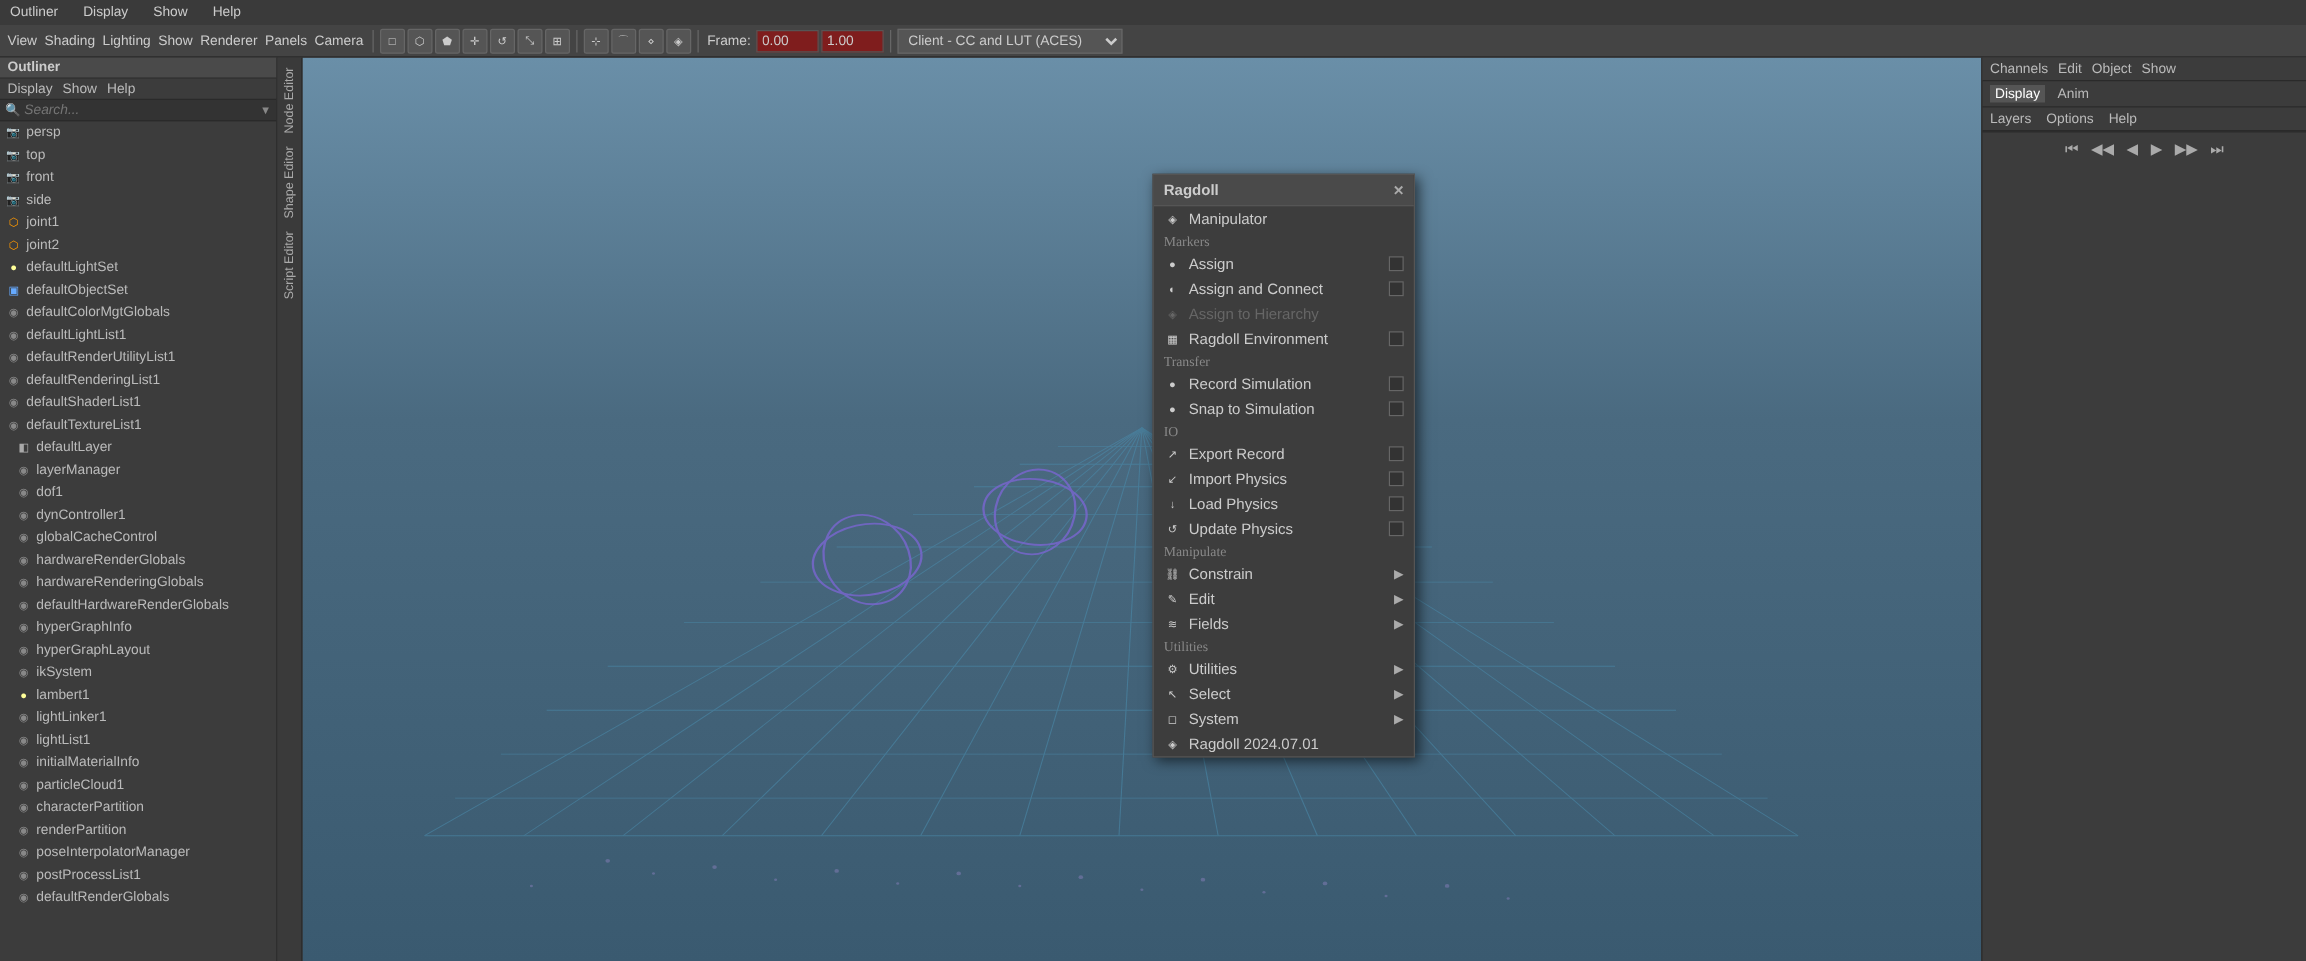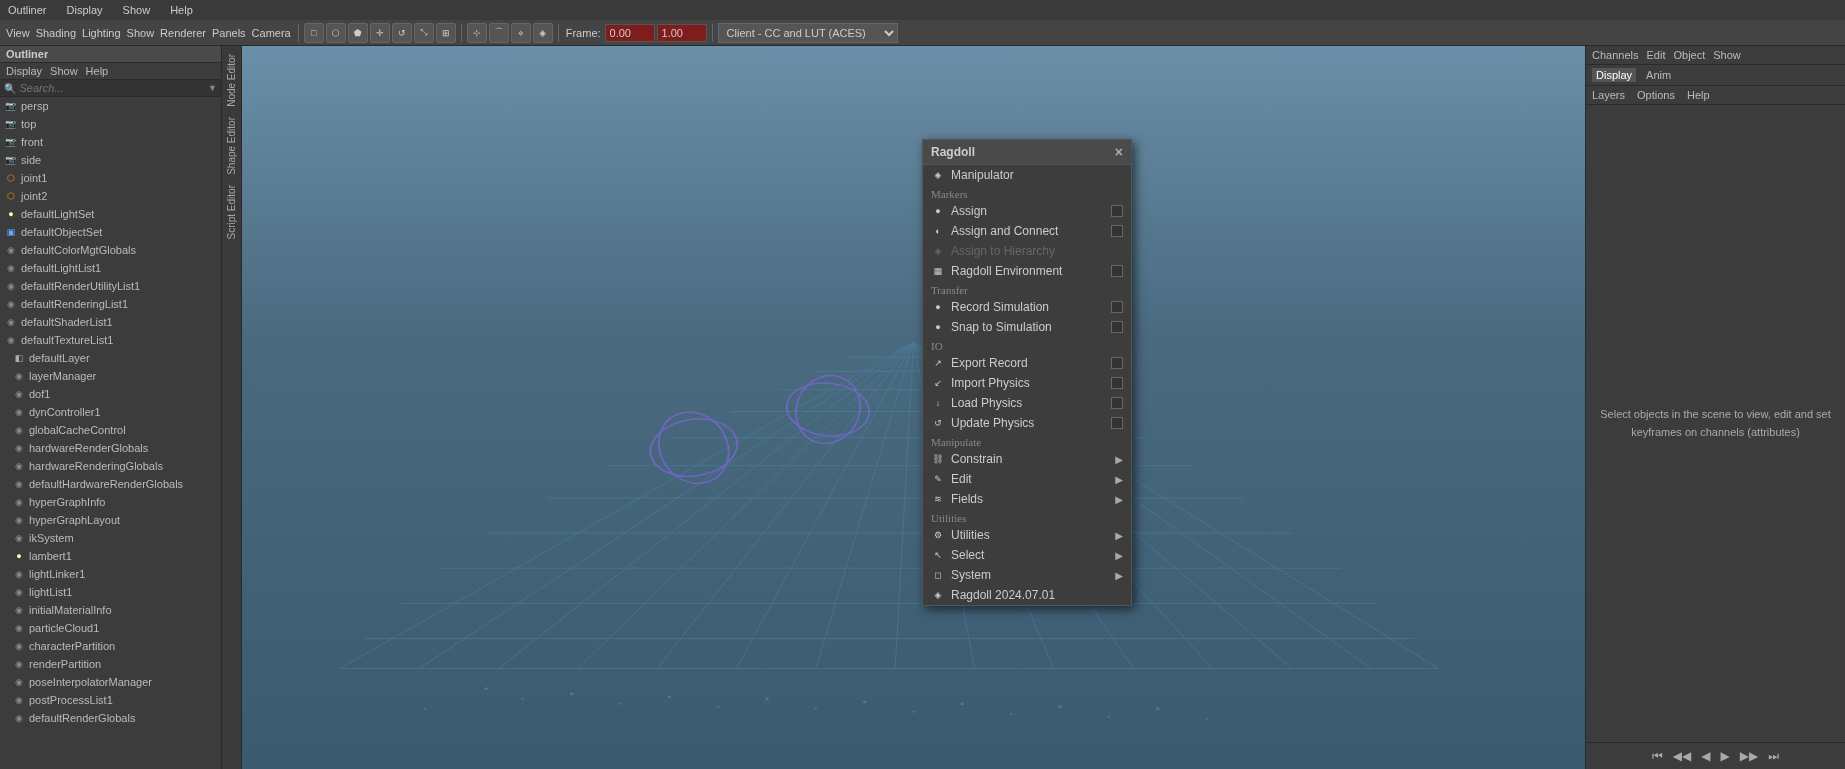--- a/index.html
+++ b/index.html
@@ -749,23 +749,20 @@
     </div>
     <div class="right-panel-tabs">
       <span class="right-tab active">Display</span>
       <span class="right-tab">Anim</span>
     </div>
     <div class="right-tab-sub">
       <span>Layers</span>
       <span>Options</span>
       <span>Help</span>
     </div>
-    <div class="right-content">
-      <p>Select objects in the scene to view, edit and set keyframes on channels (attributes)</p>
-    </div>
     <div class="timeline-controls">
       <span class="tl-btn">⏮</span>
       <span class="tl-btn">◀◀</span>
       <span class="tl-btn">◀</span>
       <span class="tl-btn">▶</span>
       <span class="tl-btn">▶▶</span>
       <span class="tl-btn">⏭</span>
     </div>
   </div>
 

